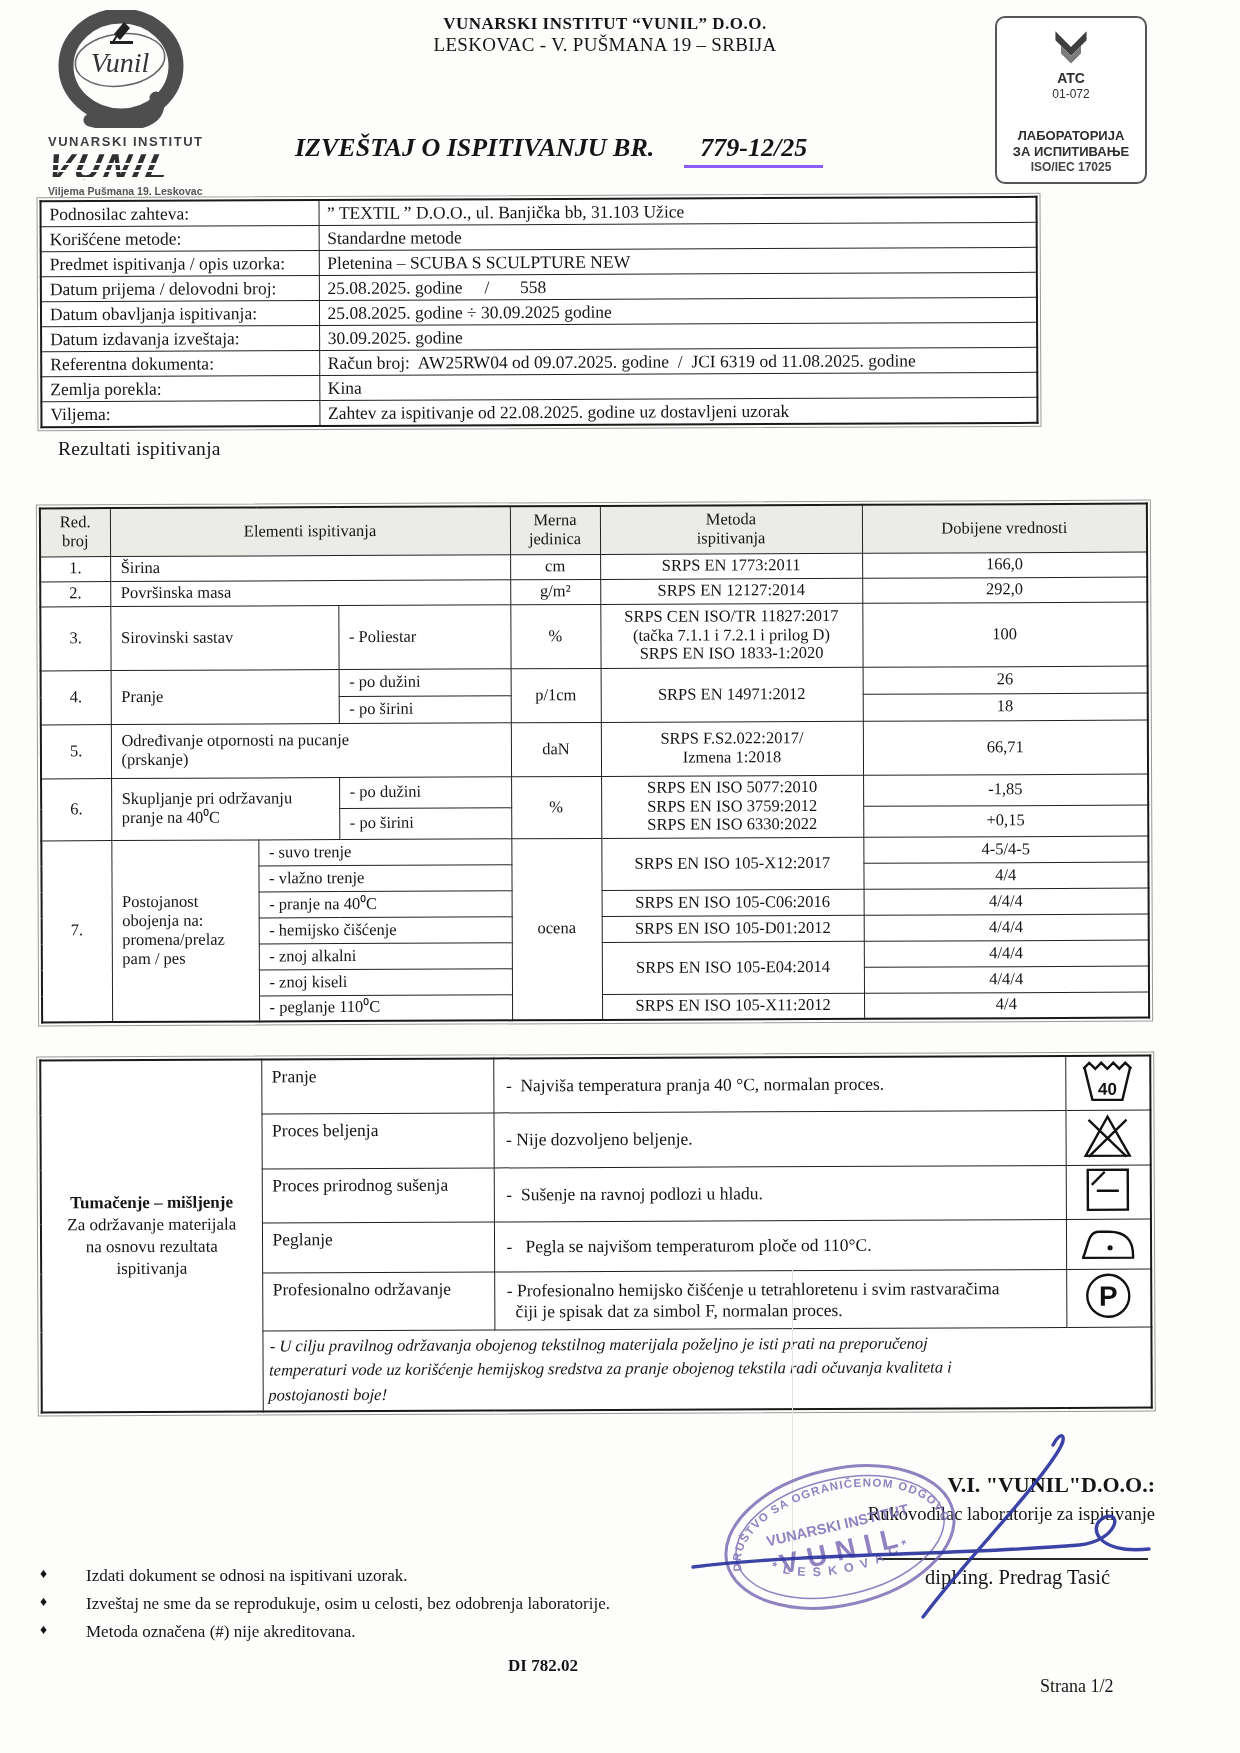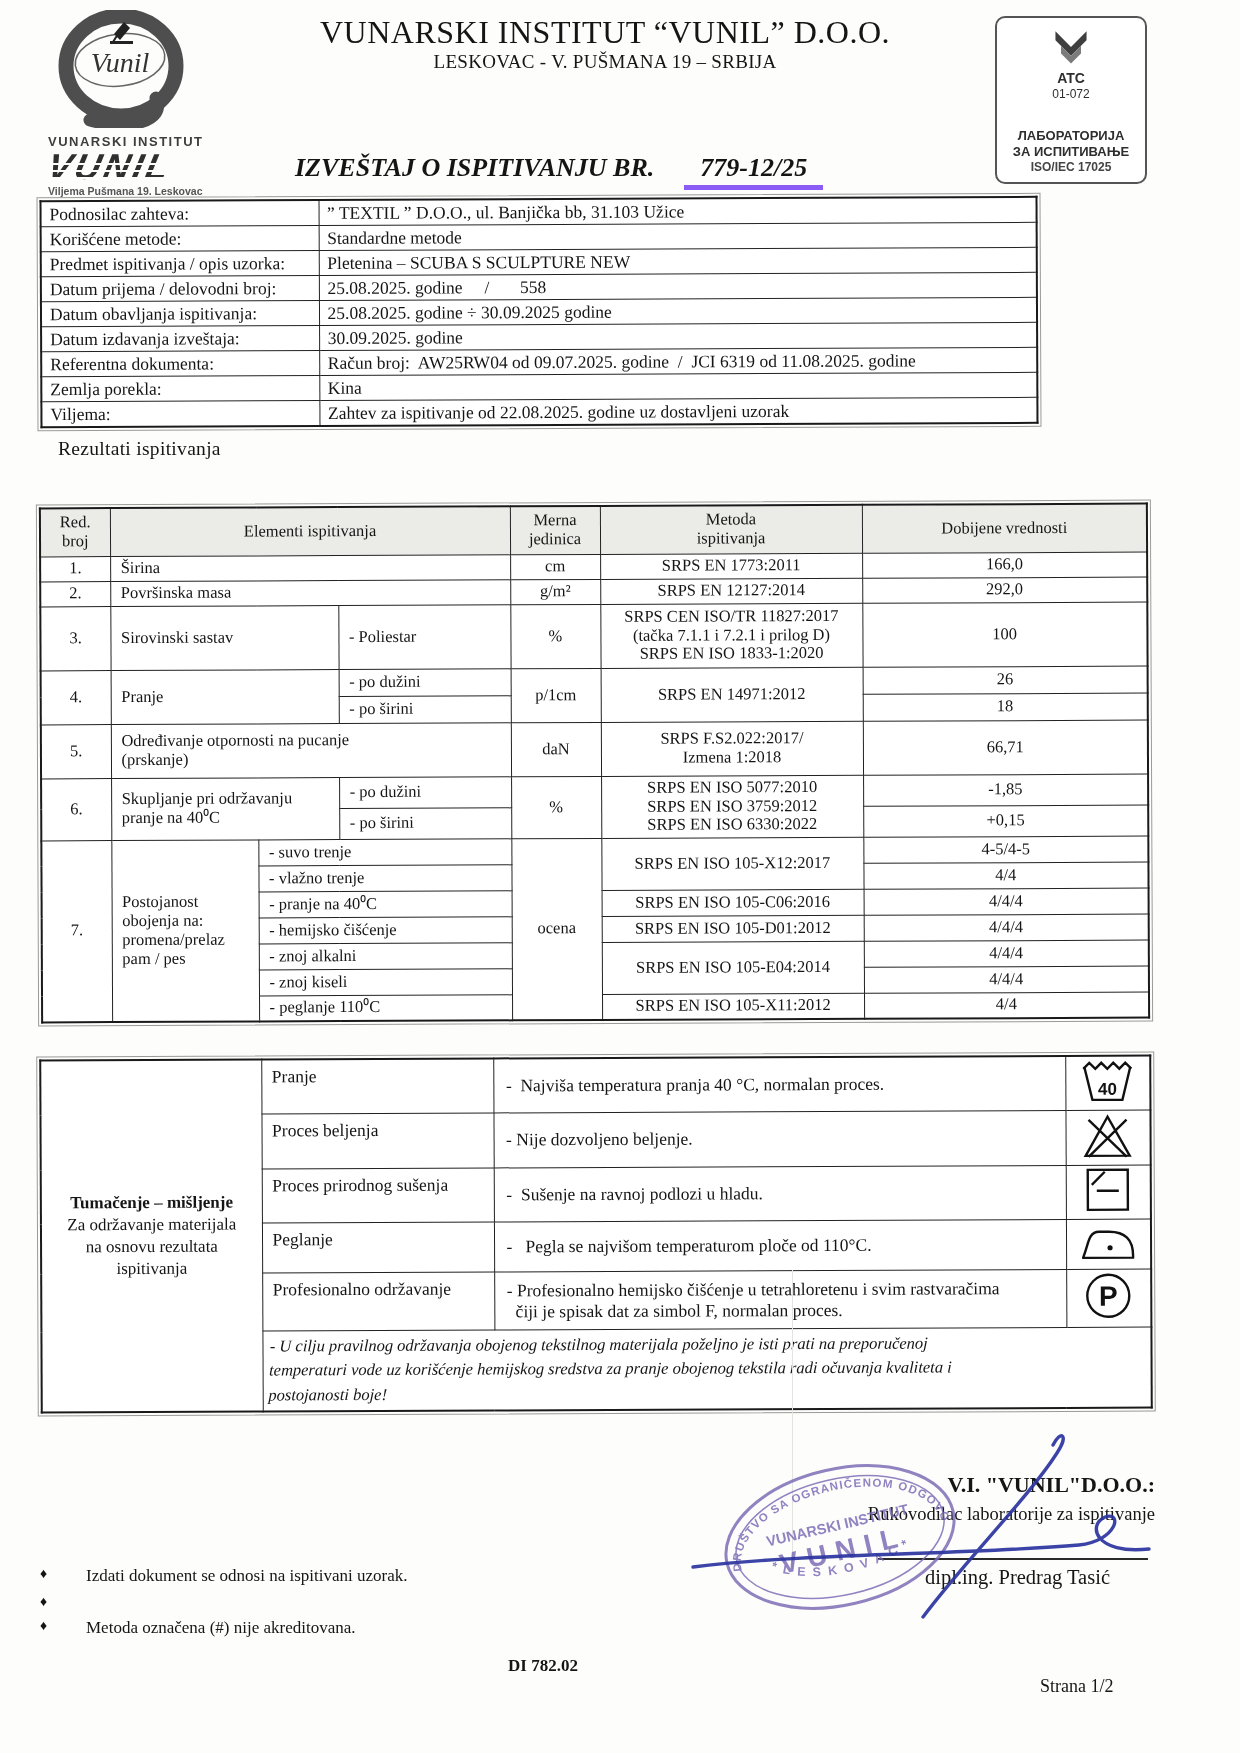--- a/index.html
+++ b/index.html
@@ -3,25 +3,25 @@
 <meta charset="utf-8">
 <style>
   html,body{margin:0;padding:0;}
   body{
     width:1240px;height:1753px;position:relative;overflow:hidden;
     background:#fdfdfc;color:#151515;
     font-family:"Liberation Serif", serif;
   }
   .abs{position:absolute;}
   
-  .org-name{font-size:32px;font-weight:normal;letter-spacing:.5px;white-space:nowrap;}
+  .org-name{font-size:17px;font-weight:bold;letter-spacing:.5px;white-space:nowrap;}
   .lab-name{font-size:18px;font-weight:bold;letter-spacing:.5px;}
   .org-line{font-size:19px;letter-spacing:.3px;}
   .report-title{font-size:26px;font-weight:bold;font-style:italic;white-space:nowrap;}
-  .report-no{display:inline-block;margin-left:30px;padding:0 16px 2px 16px;border-bottom:5px solid #8b5cf6;font-style:italic;margin-top:20px;}
+  .report-no{display:inline-block;margin-left:30px;padding:0 16px 2px 16px;border-bottom:3px solid #8b5cf6;font-style:italic;}
   .badge{
     width:148px;height:164px;border:2px solid #555;border-radius:10px;
     display:flex;flex-direction:column;align-items:center;
     font-family:"Liberation Sans", sans-serif;color:#2e2e2e;background:#fff;
   }
   .badge .atc{font-size:14px;font-weight:bold;margin-top:2px;}
   .badge .code{font-size:12px;margin-top:1px;}
   .badge .cy{font-size:13px;font-weight:bold;line-height:1.25;}
   .badge .iso{font-size:12px;font-weight:bold;color:#444;}
   .logo-inst{font-size:13px;font-weight:bold;color:#3e3e3e;letter-spacing:1.5px;font-family:"Liberation Sans", sans-serif;}
@@ -381,20 +381,21 @@
   </g>
 </svg>
 
 <div class="abs" style="left:36px;top:1566px;width:760px;">
   <div class="fnote">
     <span class="dia">♦</span>
     <span>Izdati dokument se odnosi na ispitivani uzorak.</span>
   </div>
   <div class="fnote">
     <span class="dia">♦</span>
+    <span>Izveštaj ne sme da se reprodukuje, osim u celosti, bez odobrenja laboratorije.</span>
   </div>
   <div class="fnote">
     <span class="dia">♦</span>
     <span>Metoda označena (#) nije akreditovana.</span>
   </div>
 </div>
 
 <div class="abs doc-code" style="left:508px;top:1656px;">DI 782.02</div>
 <div class="abs page-no" style="left:1040px;top:1676px;">Strana 1/2</div>
 

